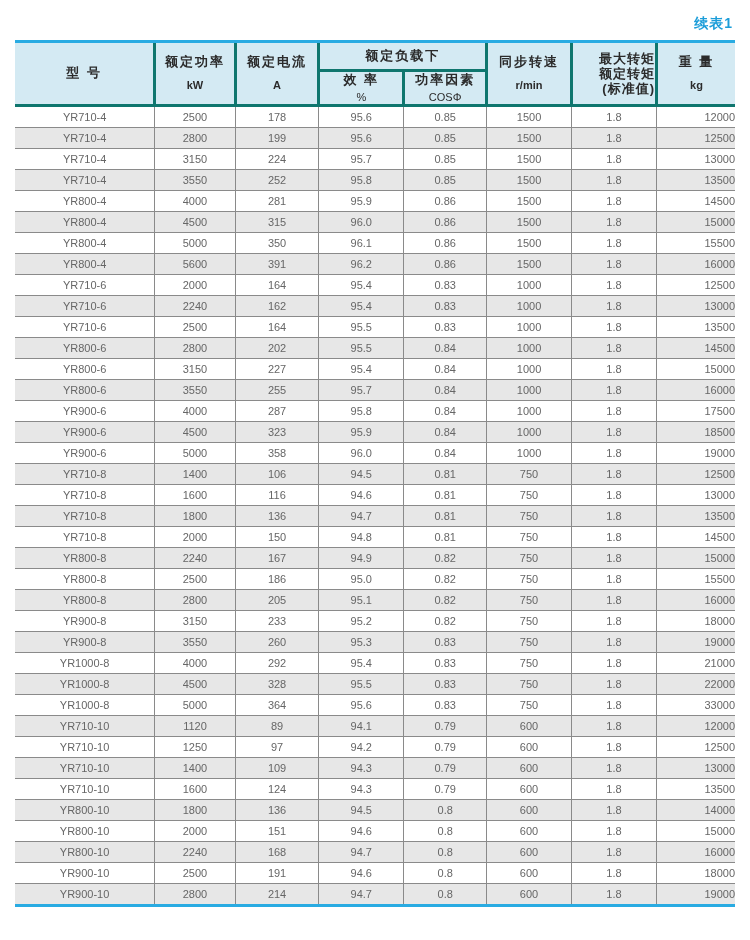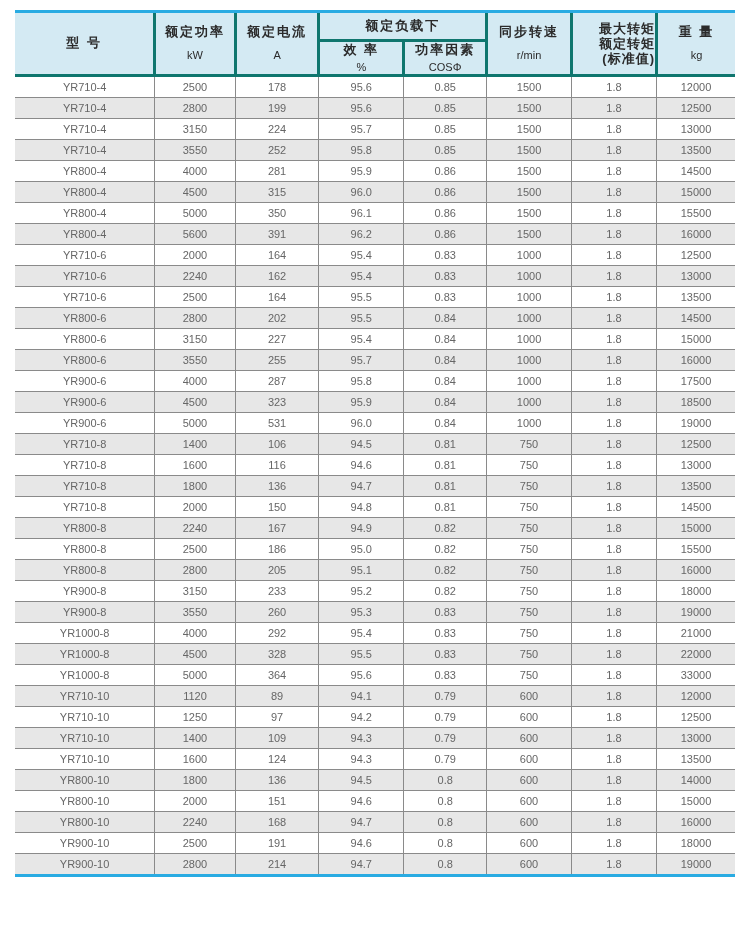--- a/index.html
+++ b/index.html
@@ -32,46 +32,47 @@
     color:#2b2b2b;
     font-weight:bold;
     padding:0;
     vertical-align:middle;
   }
   thead th:first-child{border-left:none;margin-top:34px;}
   thead th:last-child{border-right:none;}
   thead tr:first-child th{border-top:none;}
   .h-cn{font-size:13px;letter-spacing:2px;line-height:16px;}
   .h-cn-tight{font-size:13px;letter-spacing:1px;line-height:15px;text-align:right;}
-  .h-unit{font-size:11px;font-weight:normal;letter-spacing:0;line-height:13px;margin-top:9px;}
+  .h-unit{font-size:11px;font-weight:bold;letter-spacing:0;line-height:13px;margin-top:9px;}
   .h-unit-sub{font-size:11px;font-weight:normal;letter-spacing:0;line-height:13px;margin-top:3px;}
   .group-head{height:27px;}
   .sub-head{height:34px;}
   tbody td{
     border:1px solid #8a8a8a;
     height:20px;
     text-align:center;
     font-size:11px;
     color:#666;
     padding:0;
     line-height:20px;
     overflow:hidden;
     white-space:nowrap;
   }
   tbody td:first-child{border-left:none;}
-  tbody td:last-child{border-right:none;}
+  tbody td:last-child{border-right:none;text-align:right;}
   tbody tr:last-child td{border-bottom:none;}
   tbody tr:nth-child(even) td{background:#e7e7e7;}
   tbody tr:nth-child(odd) td{background:#ffffff;}
 </style>
 </head>
 <body>
 
 <div class="page">
 
+  <div class="continuation">续表1</div>
 
   <div class="table-frame">
     <table>
       <colgroup>
         <col style="width:19.4%">
         <col style="width:11.2%">
         <col style="width:11.6%">
         <col style="width:11.8%">
         <col style="width:11.5%">
         <col style="width:11.8%">
@@ -276,21 +277,21 @@
             <td>323</td>
             <td>95.9</td>
             <td>0.84</td>
             <td>1000</td>
             <td>1.8</td>
             <td>18500</td>
           </tr>
           <tr>
             <td>YR900-6</td>
             <td>5000</td>
-            <td>531</td>
+            <td>358</td>
             <td>96.0</td>
             <td>0.84</td>
             <td>1000</td>
             <td>1.8</td>
             <td>19000</td>
           </tr>
           <tr>
             <td>YR710-8</td>
             <td>1400</td>
             <td>106</td>

